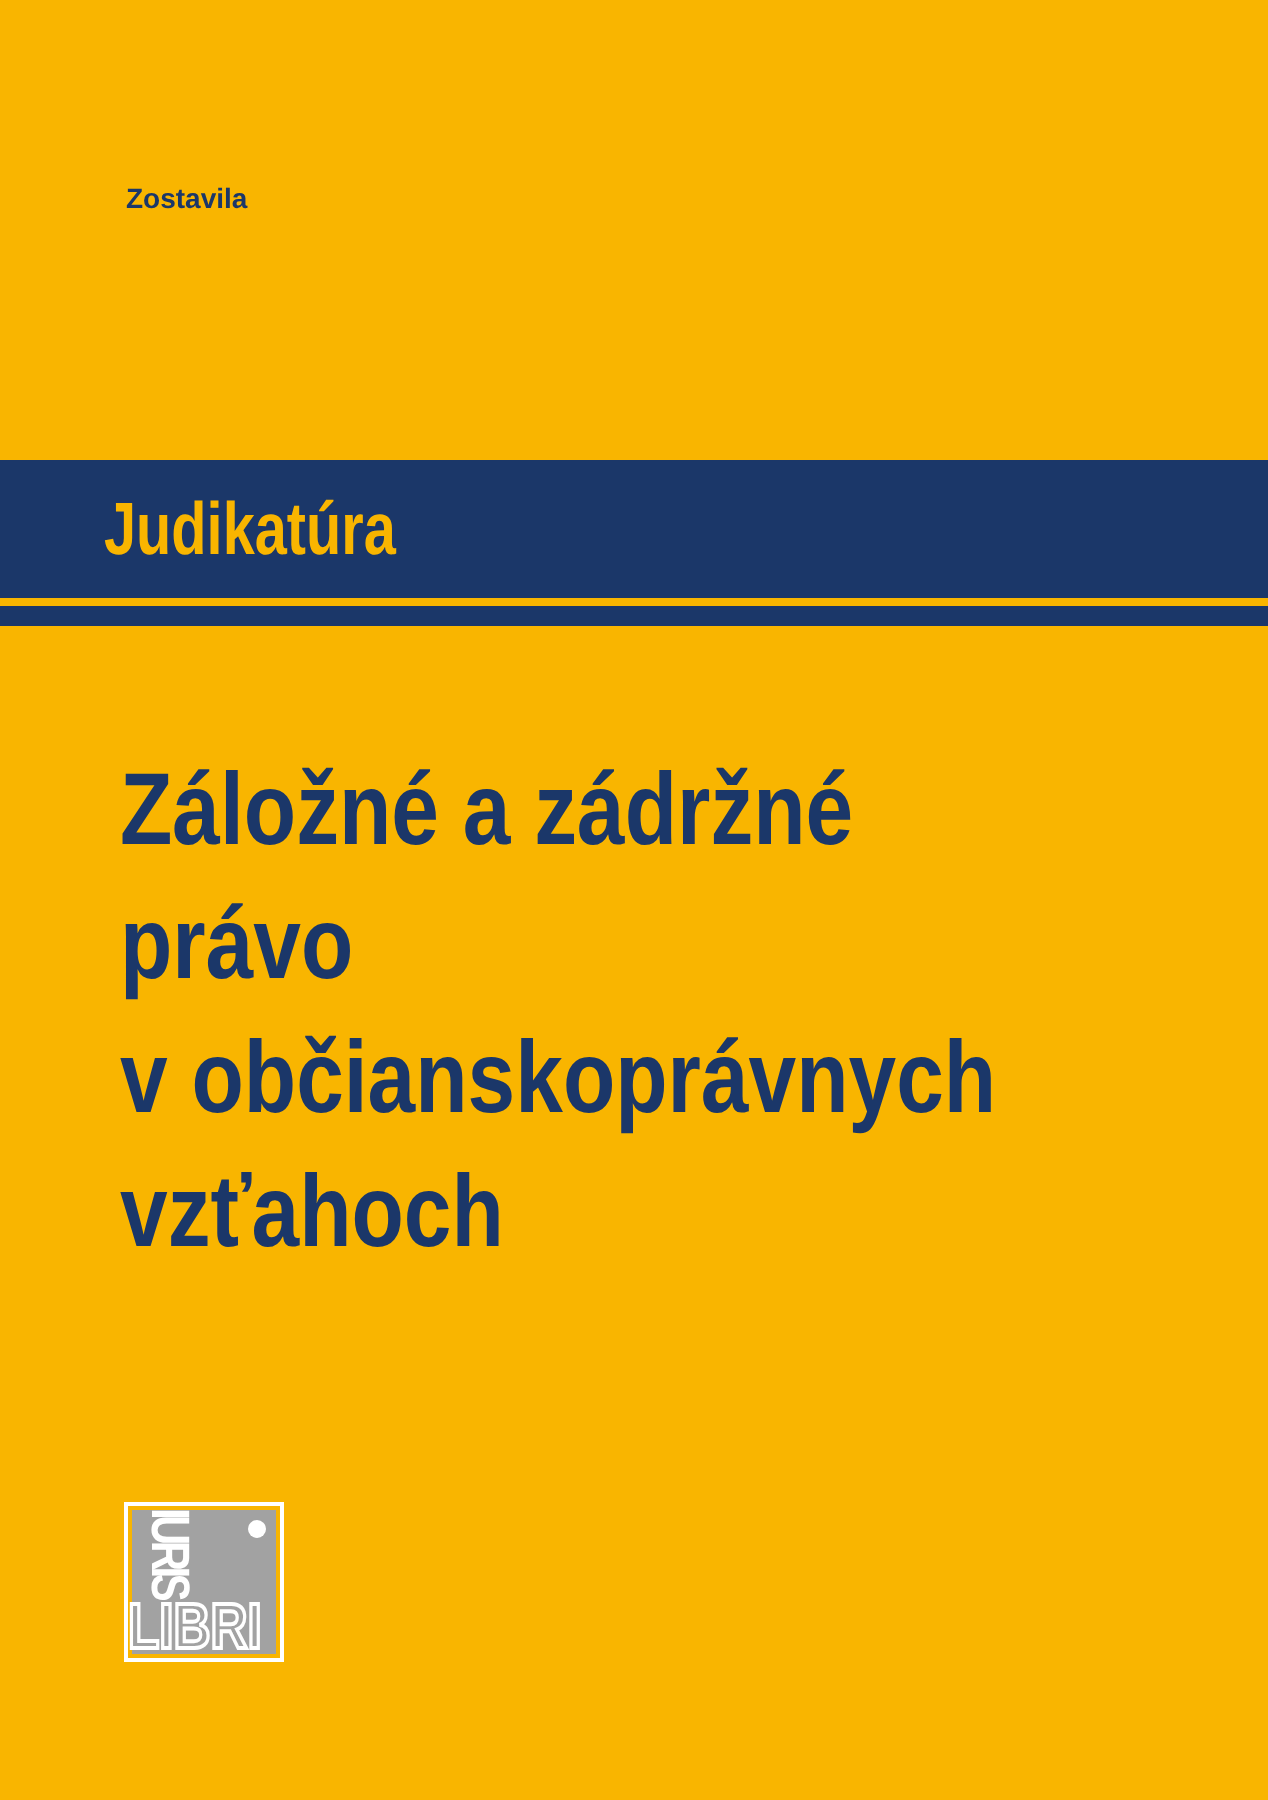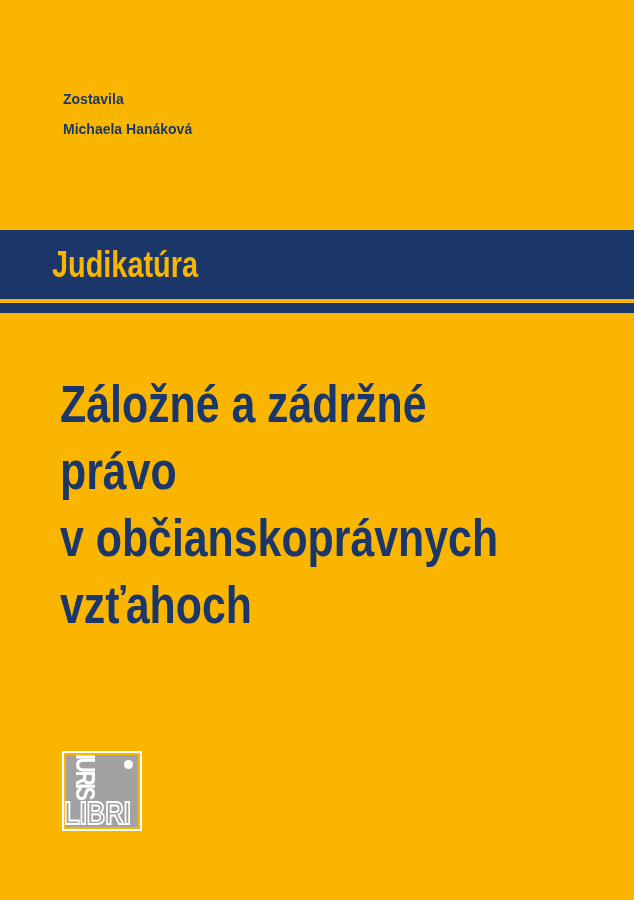--- a/index.html
+++ b/index.html
@@ -136,21 +136,20 @@
     white-space: nowrap;
   }
 </style>
 </head>
 <body>
 
 <div class="cover">
 
   <div class="author-block">
     <div>Zostavila</div>
-    <div>Michaela Hanáková</div>
   </div>
 
   <div class="series-band">
     <span class="band-label">Judikatúra</span>
   </div>
 
   <div class="thin-rule"></div>
 
   <div class="title-block">
     <div>Záložné a zádržné</div>

